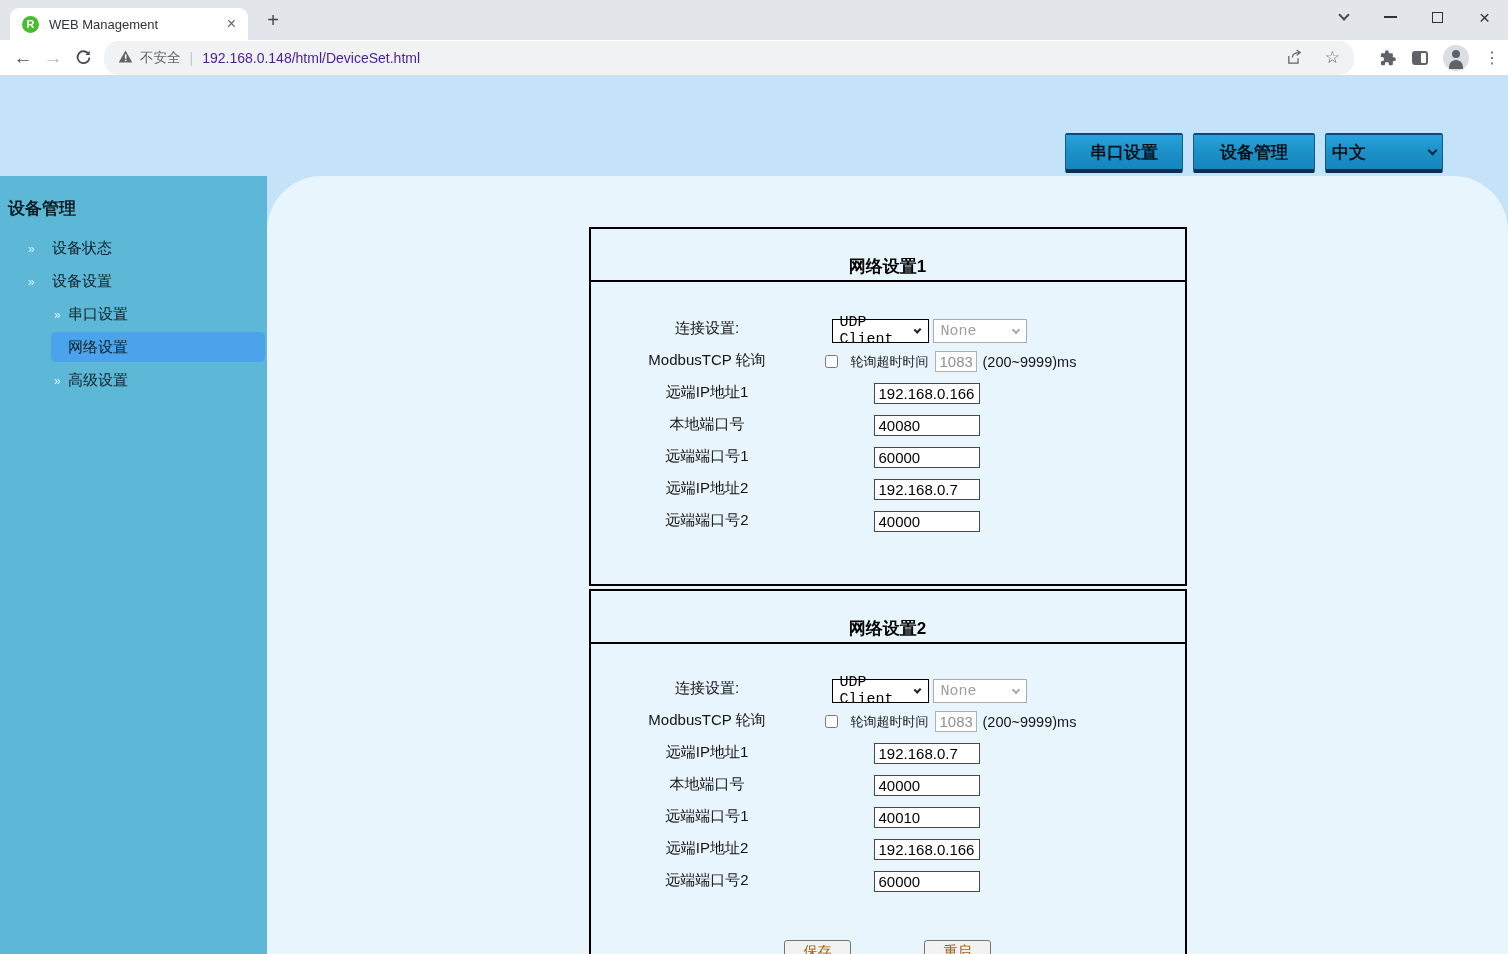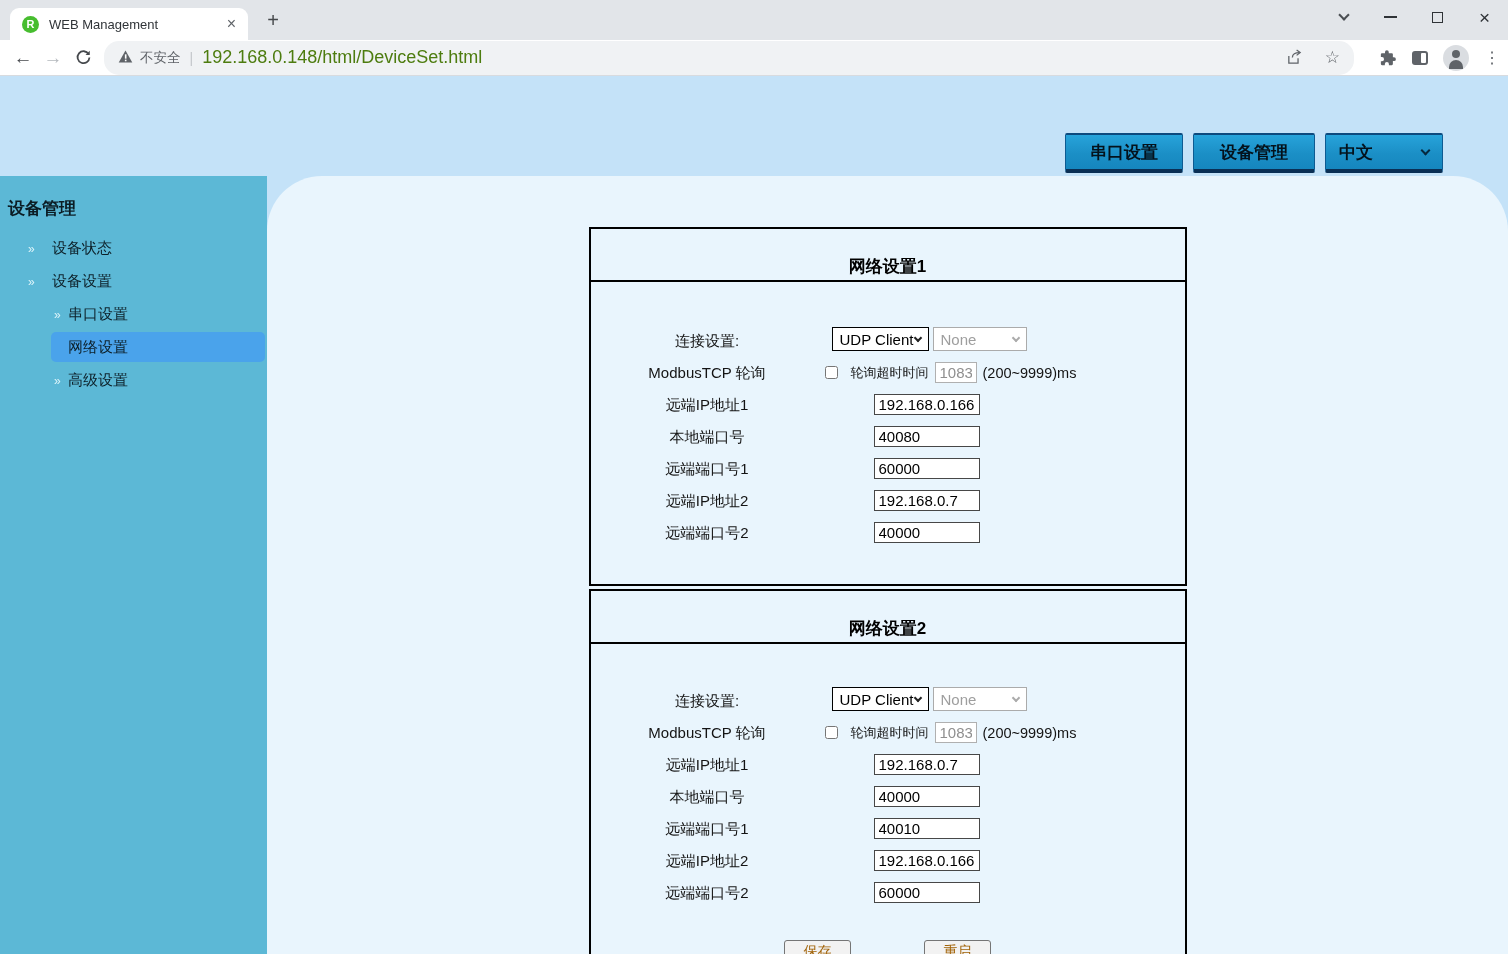--- a/index.html
+++ b/index.html
@@ -25,21 +25,21 @@
 
   .toolbar { height:36px; background:#ffffff; display:flex; align-items:center; padding:0 8px; border-bottom:1px solid #d8dbdf; }
   .tb-ico { width:30px; height:30px; display:flex; align-items:center; justify-content:center; font-size:19px; }
   .back-ico { color:#45484c; }
   .fwd-ico { color:#b4b8bd; }
   .omnibox { flex:1; height:29px; background:#f0f2f4; border-radius:15px; margin:0 10px 0 6px;
              display:flex; align-items:center; padding:17px 14px; }
   .warn-tri { flex:none; }
   .sec-label { font-size:13.5px; color:#5f6368; margin-left:7px; }
   .url-sep { color:#c3c6ca; margin:0 9px; font-size:14px; }
-  .url-text { font-size:18px; color:#4d7c0f; }
+  .url-text { font-size:14px; color:#4c1d95; }
   .omni-spacer { flex:1; }
   .pill-ico { margin-left:22px; display:flex; align-items:center; }
   .star-ico { font-size:17px; color:#5f6368; }
   .right-ico { margin-left:15px; display:flex; align-items:center; justify-content:center; }
   .panel-ico { width:16px; height:14px; border-radius:3px; background:#5f6368; position:relative; }
   .panel-ico span { position:absolute; right:2px; top:2px; bottom:2px; width:5px; background:#fff; border-radius:1px; }
   .avatar { width:26px; height:26px; border-radius:50%; background:#dadde1; position:relative; overflow:hidden; }
   .avatar .head { position:absolute; left:9px; top:5px; width:8px; height:8px; border-radius:50%; background:#5f6368; }
   .avatar .bod { position:absolute; left:6px; top:15px; width:14px; height:9px; border-radius:7px 7px 0 0; background:#5f6368; }
   .dots-ico { font-size:16px; color:#5f6368; }
@@ -47,21 +47,21 @@
   
   .page { position:relative; height:878px; background:#c4e2f8; overflow:hidden; }
 
   .nav-buttons { position:absolute; top:57px; right:65px; display:flex; gap:10px; z-index:3; }
   .nav-btn { height:40px; background:linear-gradient(180deg,#27a3da 0%,#1b8fc6 55%,#1586be 100%);
              border-top:2px solid #0d4a7e; border-bottom:4px solid #0a2f55;
              border-left:1px solid #0d5b92; border-right:1px solid #0d5b92; border-radius:2px;
              color:#04121c; font-weight:bold; font-size:17px; display:flex; align-items:center; justify-content:center; }
   .nav-btn.sys { width:118px; }
   .nav-btn.dev { width:122px; }
-  .nav-btn.lang { width:118px; justify-content:space-between; padding:0 13px; }
+  .nav-btn.lang { width:118px; justify-content:space-between; padding:0 6px; }
   .lang-chev { width:7px; height:7px; border-right:2px solid #06293f; border-bottom:2px solid #06293f;
                transform:rotate(45deg); margin-top:-3px; }
 
   .sidebar { position:absolute; left:0; top:100px; width:267px; bottom:0; background:#5cb8d6; z-index:2; }
   .sb-title { padding:21px 0 0 8px; height:43px; font-weight:bold; font-size:17px; color:#0b1c24; }
   .sb-list { margin-top:13px; }
   .sb-item { position:relative; height:33px; display:flex; align-items:center; font-size:15px; color:#0d2029; }
   .sb-item.lvl1 { padding-left:52px; }
   .sb-item.lvl2 { padding-left:68px; }
   .sb-item.lvl1 .bullet { left:28px; }
@@ -73,26 +73,26 @@
   .content { position:absolute; left:267px; top:100px; right:0; bottom:0; background:#e9f5fd; border-radius:55px 55px 0 0; z-index:1; }
   .panel-wrap { width:598px; margin:51px auto 0; }
 
   .nt { border:2px solid #000; }
   .nt2 { margin-top:3px; }
   .nt-head { height:29px; border-bottom:2px solid #000; display:flex; align-items:center; justify-content:center;
              font-weight:bold; font-size:17px; color:#000;margin-top:24px; }
   .nt-body-1 { padding:37px 0 41px; }
   .nt-body-2 { padding:35px 0 18px; }
 
-  .frow { height:32px; display:flex; align-items:flex-end; }
+  .frow { height:32px; display:flex; align-items:flex-start; }
   .flabel { width:233px; text-align:center; font-size:15px; color:#141414; flex:none; }
   .fctrl { flex:1; display:flex; align-items:center; }
 
   .sel { margin-left:8px; width:97px; height:24px; border:1px solid #000; background:#fff;
-         display:flex; align-items:center; justify-content:space-between; padding:0 7px; font-size:15px; color:#000; }
+         display:flex; align-items:center; justify-content:space-between; padding:0 7px; font-size:15px; color:#000;font-family:Liberation Mono, monospace; }
   .sel-chev { width:6px; height:6px; border-right:2px solid #222; border-bottom:2px solid #222; transform:rotate(45deg); margin-top:-3px; }
   .sel.disabled { margin-left:4px; width:94px; border-color:#ababab; color:#9e9e9e; }
   .sel.disabled .sel-chev { border-color:#ababab; }
 
   .cbx { width:13px; height:13px; margin-left:1px; accent-color:#fff; }
   .timeout-label { margin-left:13px; font-size:13px; color:#141414; }
   .inp-timeout { width:42px; height:21px; border:1px solid #b0b0b0; color:#8f8f8f; font-size:15px;
                  padding:0 4px; margin:0 6px; background:#fff; font-family:"Liberation Sans", sans-serif; }
   .range-txt { font-size:14.5px; color:#141414; }
 

